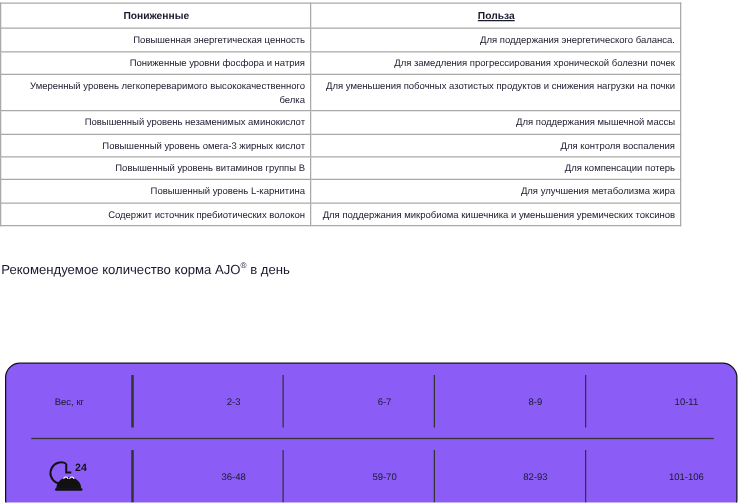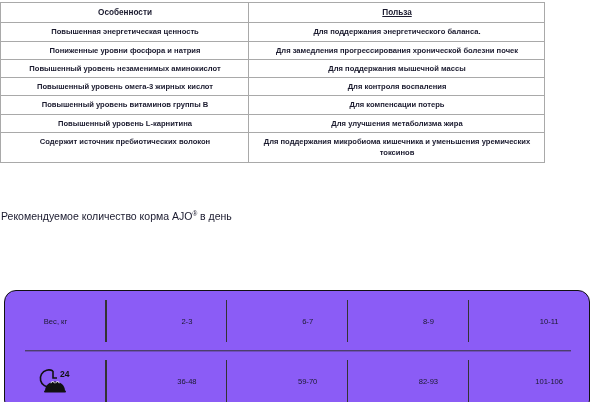--- a/index.html
+++ b/index.html
@@ -25,23 +25,23 @@
     border-collapse: collapse;
     table-layout: fixed;
   }
   .features-table td,
   .features-table th {
     border: 1px solid #a9a9a9;
     padding: 3px 4px 3px 5px;
     font-size: 7.6px;
     line-height: 11.3px;
     vertical-align: top;
-    text-align: center;
-    color: #1a1a2e;
-    font-weight: bold;
+    text-align: right;
+    color: #1a1a2e;
+    font-weight: normal;
   }
   .features-table thead th {
     text-align: center;
     font-weight: bold;
     font-size: 8.2px;
     padding-top: 4px;
     padding-bottom: 4px;
     vertical-align: middle;
   }
   .col-feature { width: 238px; }
@@ -131,32 +131,36 @@
   }
 
   .feed-value { position: relative; z-index: 1; }
 </style>
 </head>
 <body>
 
 <table class="features-table">
   <thead>
     <tr>
-      <th class="col-feature">Особенности</th>
+      <th class="col-feature">Пониженные</th>
       <th class="col-benefit">Польза</th>
     </tr>
   </thead>
   <tbody>
     <tr>
       <td>Повышенная энергетическая ценность</td>
       <td>Для поддержания энергетического баланса.</td>
     </tr>
     <tr>
       <td>Пониженные уровни фосфора и натрия</td>
       <td>Для замедления прогрессирования хронической болезни почек</td>
+    </tr>
+    <tr>
+      <td>Умеренный уровень легкоперевaримого высококачественного белка</td>
+      <td>Для уменьшения побочных азотистых продуктов и снижения нагрузки на почки</td>
     </tr>
     <tr>
       <td>Повышенный уровень незаменимых аминокислот</td>
       <td>Для поддержания мышечной массы</td>
     </tr>
     <tr>
       <td>Повышенный уровень омега-3 жирных кислот</td>
       <td>Для контроля воспаления</td>
     </tr>
     <tr>

